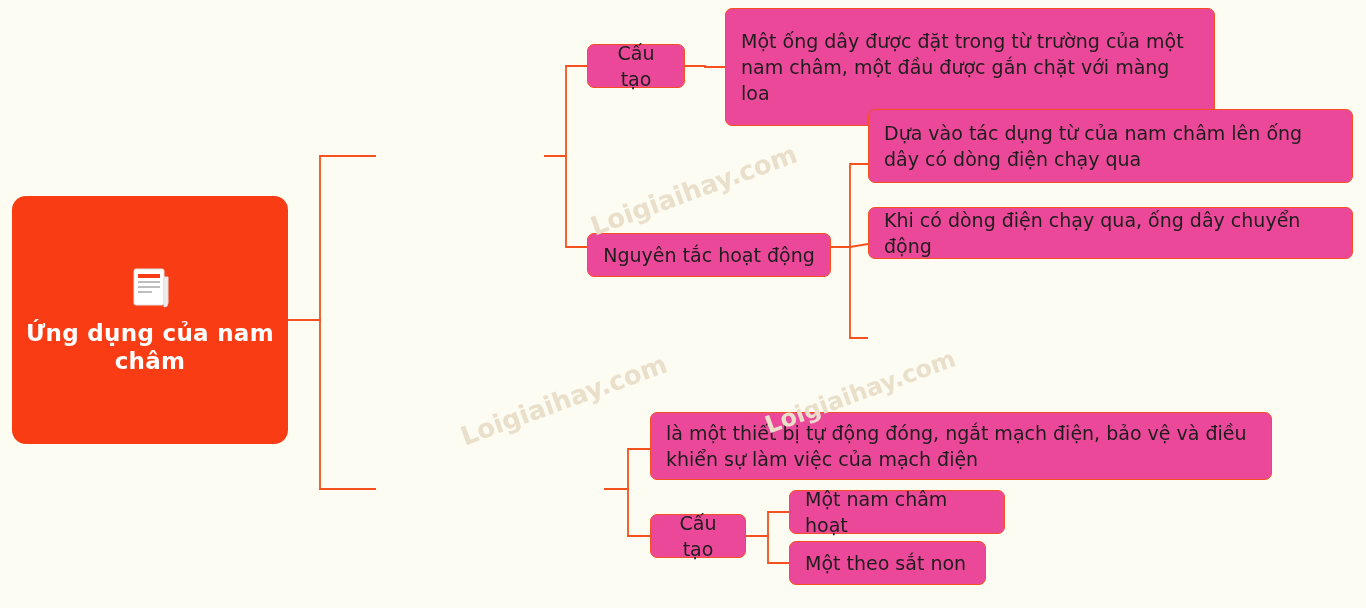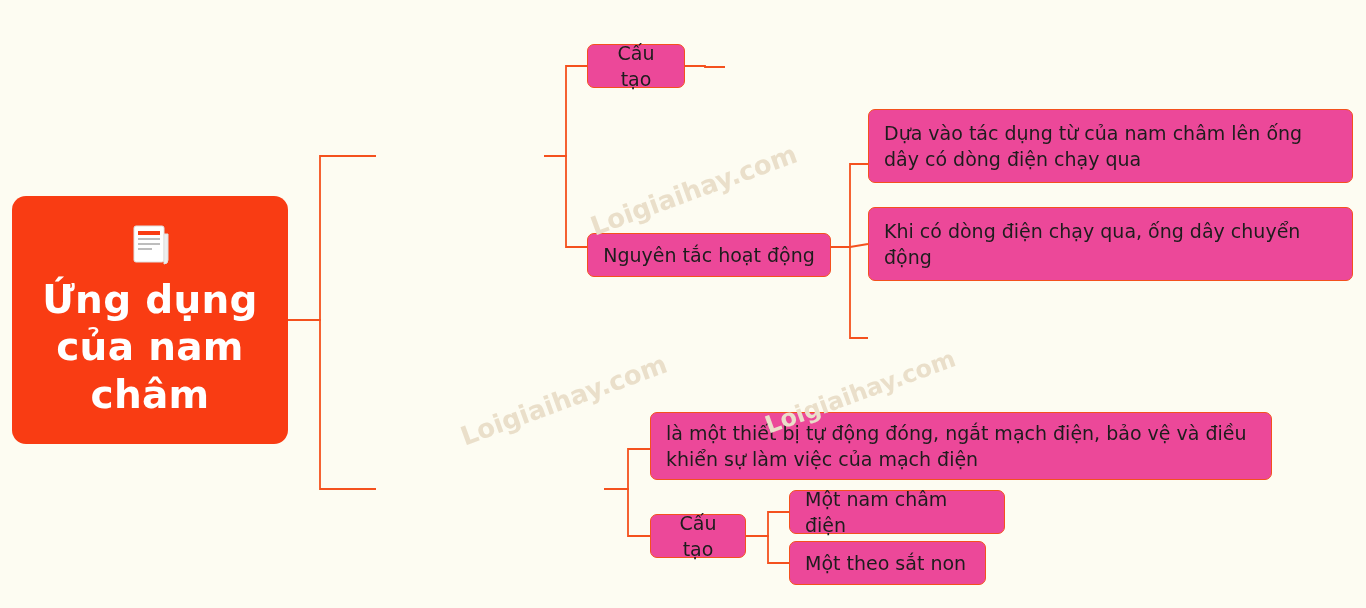--- a/index.html
+++ b/index.html
@@ -15,21 +15,21 @@
   .node{position:absolute;box-sizing:border-box;}
 
   
   .root{
     left:12px;top:196px;width:276px;height:248px;
     background:#f93c13;border-radius:14px;
     display:flex;flex-direction:column;align-items:center;justify-content:center;
     color:#ffffff;
   }
   .root .label{
-    font-size:39px;font-weight:bold;line-height:1.22;text-align:center;
+    font-size:23px;font-weight:bold;line-height:1.22;text-align:center;
     letter-spacing:.3px;
   }
   .root .icon{margin-bottom:4px;}
 
   
   .l1{
     background:#ffd740;border-radius:10px;
     display:flex;flex-direction:column;align-items:center;justify-content:center;
     color:#1b1b1b;
   }
@@ -44,21 +44,21 @@
     display:flex;align-items:center;
     padding:7px 15px;
     color:#1d1d1d;font-size:19px;line-height:1.38;
   }
   .box.center{justify-content:center;text-align:center;}
 
   #b-cautao1{left:587px;top:44px;width:98px;height:44px;}
   #b-cautao1-d{left:725px;top:8px;width:490px;height:118px;}
   #b-nguyentac{left:587px;top:233px;width:244px;height:44px;}
   #b-nt1{left:868px;top:109px;width:485px;height:74px;}
-  #b-nt2{left:868px;top:207px;width:485px;height:74px;}
+  #b-nt2{left:868px;top:207px;width:485px;height:52px;}
   #b-nt3{left:868px;top:287px;width:485px;height:103px;}
 
   #b-role-d{left:650px;top:412px;width:622px;height:68px;}
   #b-cautao2{left:650px;top:514px;width:96px;height:44px;}
   #b-namchamdien{left:789px;top:490px;width:216px;height:44px;}
   #b-thanhsatnon{left:789px;top:541px;width:197px;height:44px;}
 
   
   .wm{
     position:absolute;color:#eadfca;font-size:26px;font-weight:bold;
@@ -105,28 +105,29 @@
         <rect x="10" y="21" width="22" height="2" fill="#bdbdbd"></rect>
         <rect x="10" y="26" width="14" height="2" fill="#bdbdbd"></rect>
         <path d="M36 12 h4 v26 a4 4 0 0 1 -4 4 z" fill="#eeeeee" stroke="#e0e0e0"></path>
       </svg>
     </div>
     <div class="label">Ứng dụng của nam châm</div>
   </div>
 
 
   <div id="b-cautao1" class="node box center">Cấu tạo</div>
+  <div id="b-cautao1-d" class="node box">Một ống dây được đặt trong từ trường của một nam châm, một đầu được gắn chặt với màng loa</div>
 
   <div id="b-nguyentac" class="node box center">Nguyên tắc hoạt động</div>
   <div id="b-nt1" class="node box">Dựa vào tác dụng từ của nam châm lên ống dây có dòng điện chạy qua</div>
   <div id="b-nt2" class="node box">Khi có dòng điện chạy qua, ống dây chuyển động</div>
 
 
   <div id="b-role-d" class="node box">là một thiết bị tự động đóng, ngắt mạch điện, bảo vệ và điều khiển sự làm việc của mạch điện</div>
   <div id="b-cautao2" class="node box center">Cấu tạo</div>
-  <div id="b-namchamdien" class="node box">Một nam châm điện</div>
+  <div id="b-namchamdien" class="node box">Một nam châm hoạt</div>
   <div id="b-thanhsatnon" class="node box">Một theo sắt non</div>
 
   <div id="wm1" class="wm">Loigiaihay.com</div>
   <div id="wm2" class="wm">Loigiaihay.com</div>
   <div id="wm3" class="wm">Loigiaihay.com</div>
 
 </div>
 
 </body></html>

